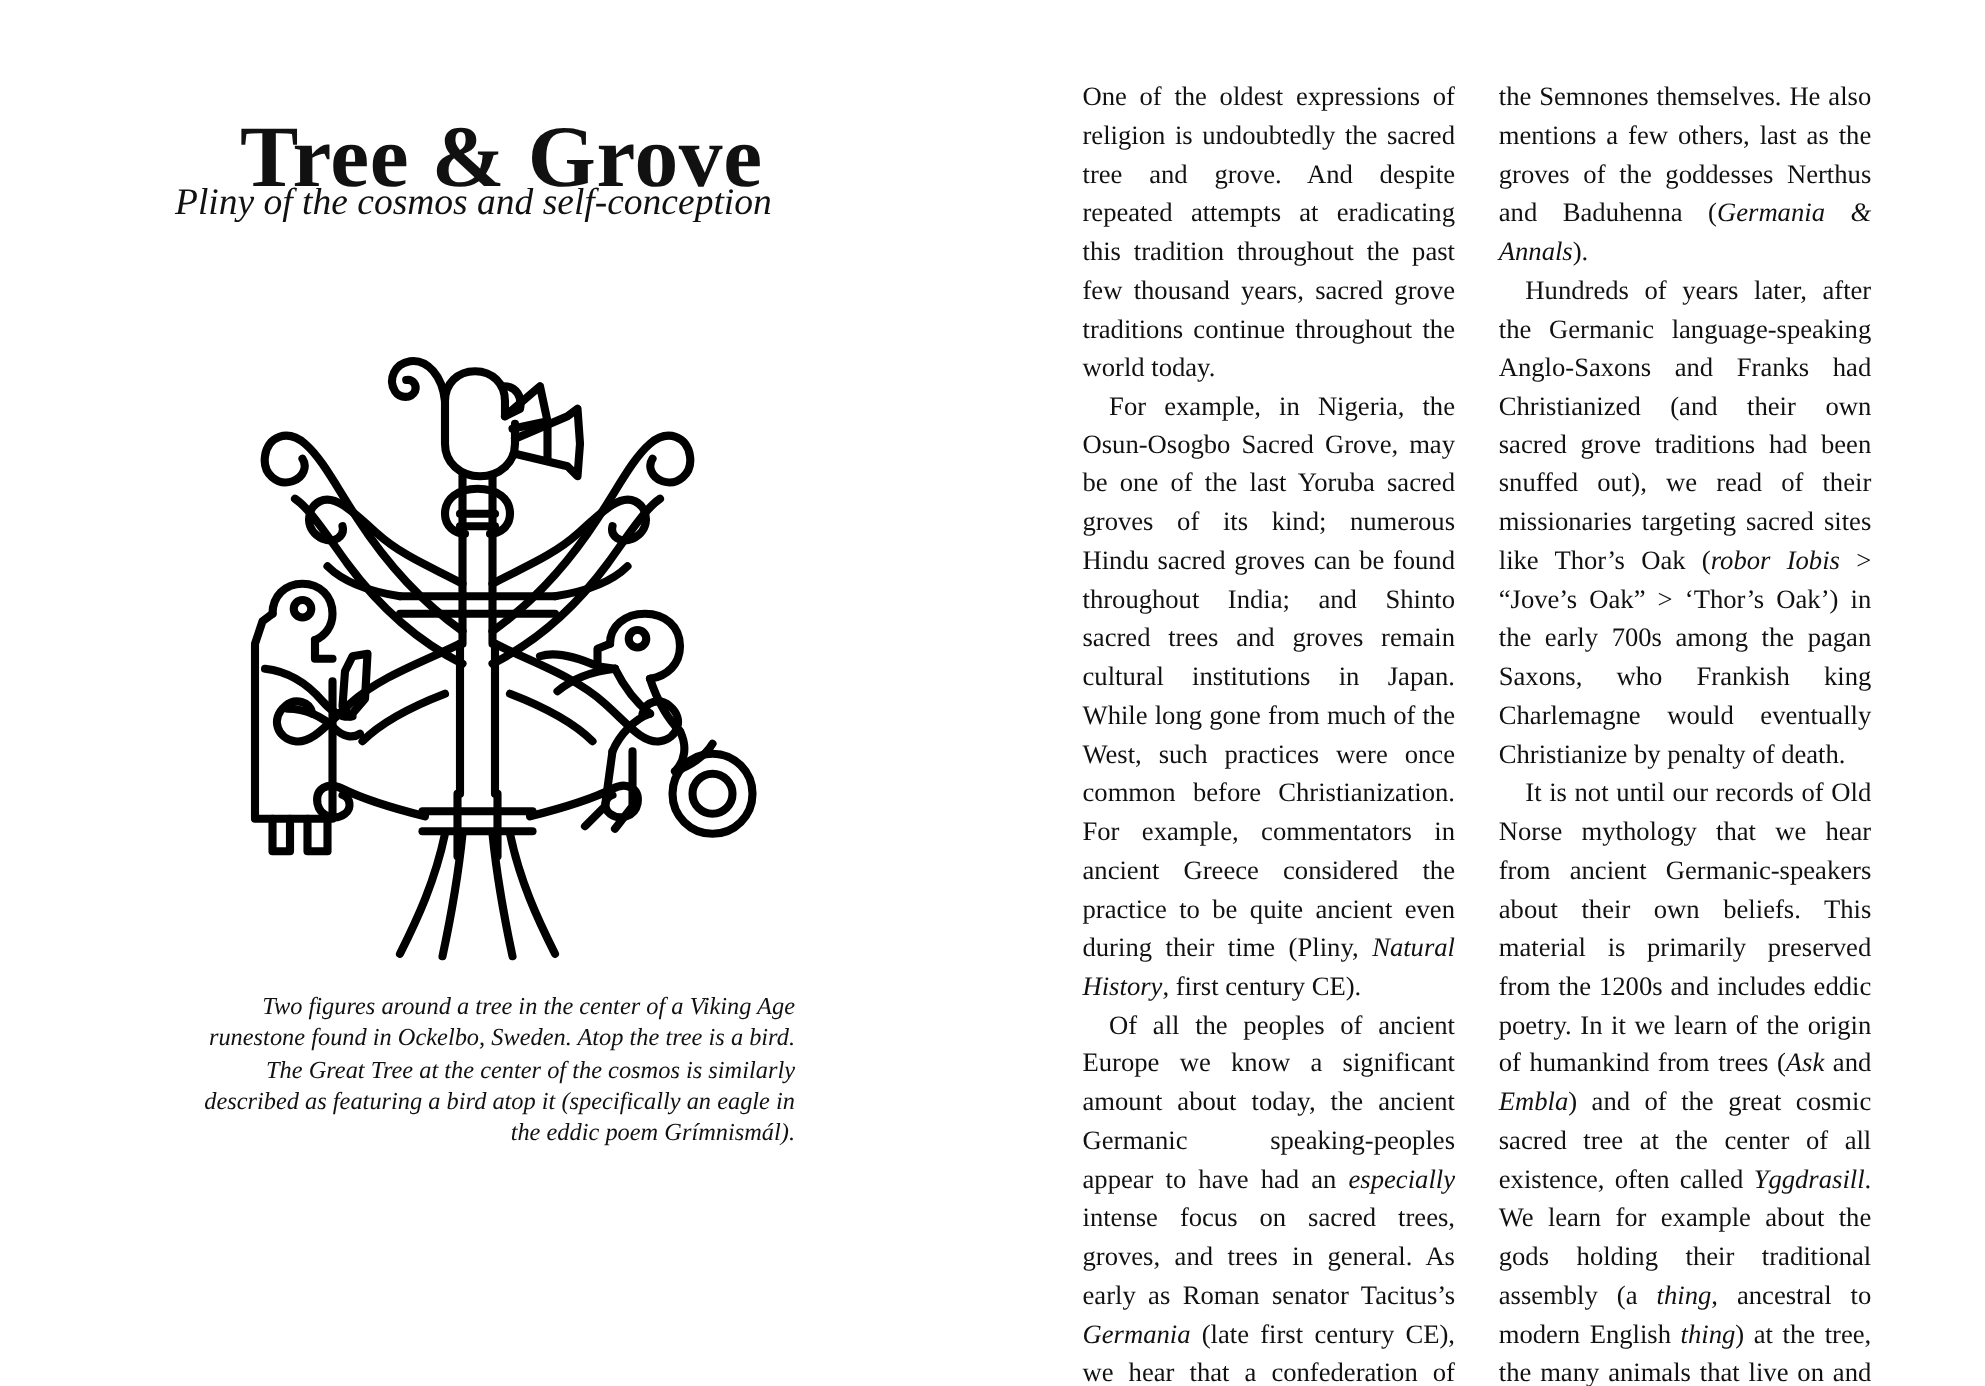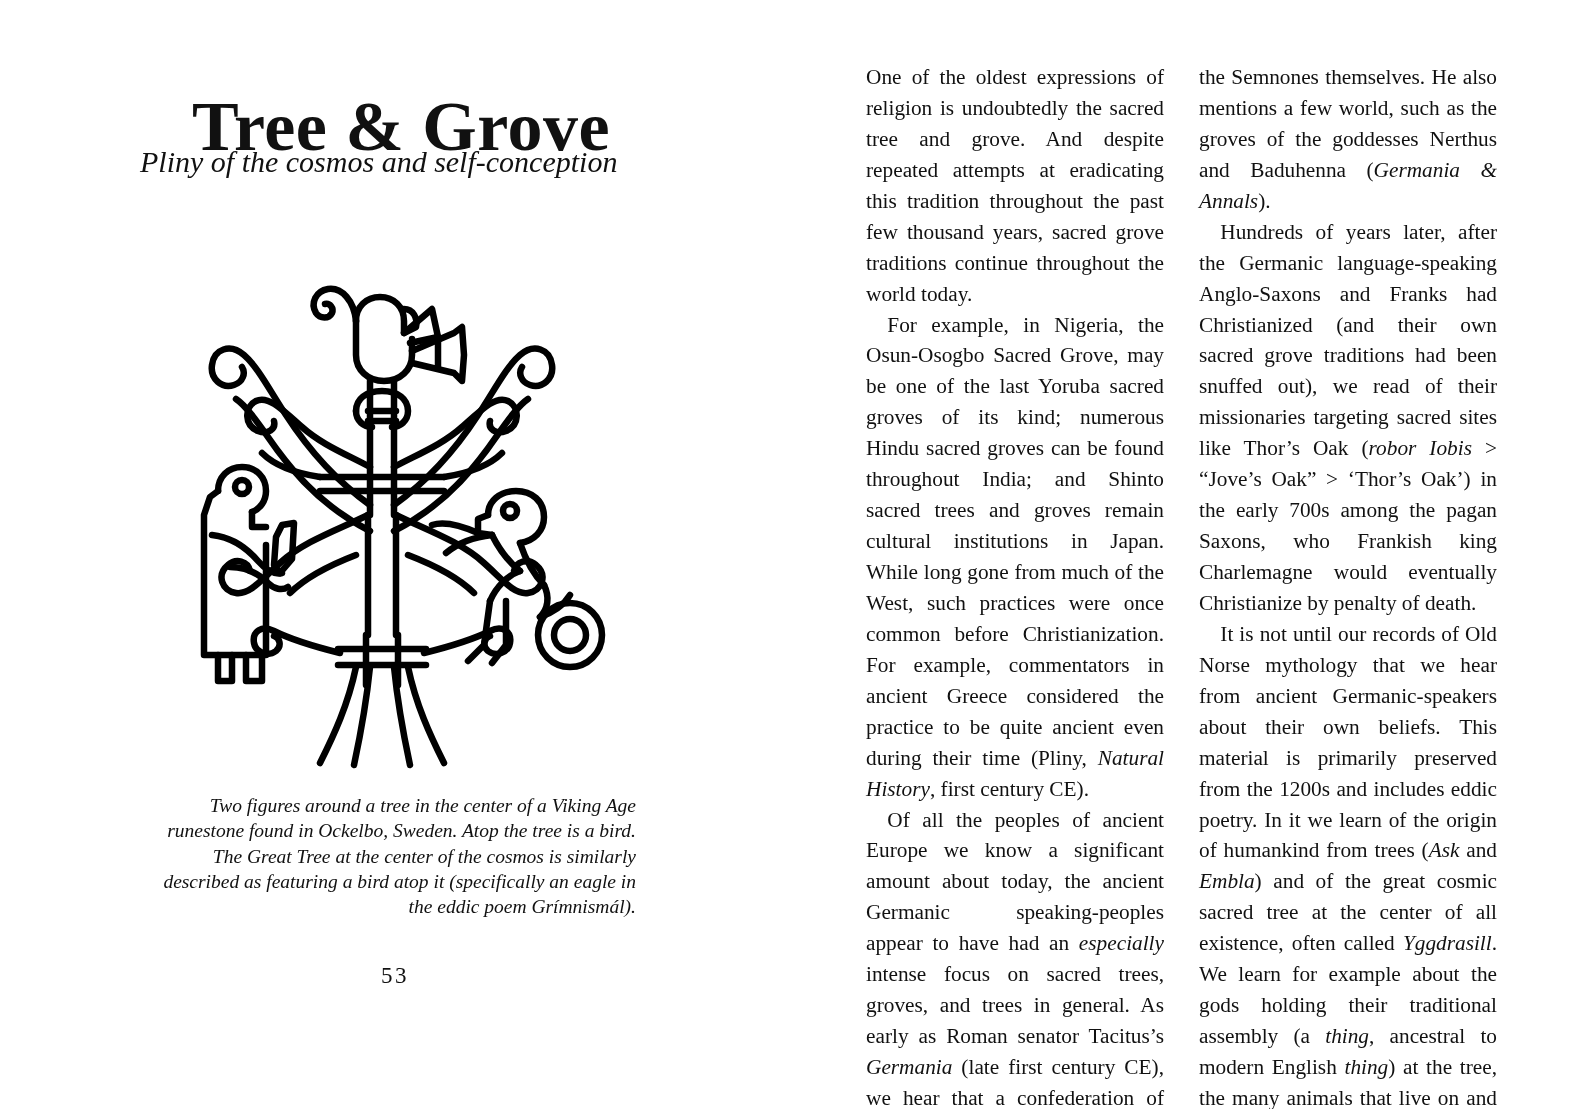--- a/index.html
+++ b/index.html
@@ -306,34 +306,33 @@
         <path d="M370 402 C382 398 394 390 400 380"></path>
 
         <circle cx="400" cy="420" r="32"></circle>
         <circle cx="400" cy="420" r="16"></circle>
       </g>
     </svg>
   </div>
 
   <div id="figure-caption">Two figures around a tree in the center of a Viking Age runestone found in Ockelbo, Sweden. Atop the tree is a bird. The Great Tree at the center of the cosmos is similarly described as featuring a bird atop it (specifically an eagle in the eddic poem Grímnismál).</div>
 
-  <div class="folio" id="folio-left">53</div>
 </div>
 
 <div id="right-page">
   <div id="columns">
 
     <div class="text-column">
       <p><span>One of the oldest expressions of religion is undoubtedly the sacred tree and grove. And despite repeated attempts at eradicating this tradition throughout the past few thousand years, sacred grove traditions continue throughout the world today.</span></p>
       <p><span>For example, in Nigeria, the Osun-Osogbo Sacred Grove, may be one of the last Yoruba sacred groves of its kind; numerous Hindu sacred groves can be found throughout India; and Shinto sacred trees and groves remain cultural institutions in Japan. While long gone from much of the West, such practices were once common before Christianization. For example, commentators in ancient Greece considered the practice to be quite ancient even during their time (Pliny, </span><i>Natural History</i><span>, first century CE).</span></p>
       <p><span>Of all the peoples of ancient Europe we know a significant amount about today, the ancient Germanic speaking-peoples appear to have had an </span><i>especially</i><span> intense focus on sacred trees, groves, and trees in general. As early as Roman senator Tacitus’s </span><i>Germania</i><span> (late first century CE), we hear that a confederation of Germanic-speaking peoples, the Semnones, trace their lineage to a great sacred grove. Tacitus’s ultimate source for this was likely</span></p>
     </div>
 
     <div class="text-column">
-      <p><span>the Semnones themselves. He also mentions a few world, such as the groves of the goddesses Nerthus and Baduhenna (</span><i>Germania &amp; Annals</i><span>).</span></p>
+      <p><span>the Semnones themselves. He also mentions a few others, last as the groves of the goddesses Nerthus and Baduhenna (</span><i>Germania &amp; Annals</i><span>).</span></p>
       <p><span>Hundreds of years later, after the Germanic language-speaking Anglo-Saxons and Franks had Christianized (and their own sacred grove traditions had been snuffed out), we read of their missionaries targeting sacred sites like Thor’s Oak (</span><i>robor Iobis</i><span> &gt; “Jove’s Oak” &gt; ‘Thor’s Oak’) in the early 700s among the pagan Saxons, who Frankish king Charlemagne would eventually Christianize by penalty of death.</span></p>
       <p><span>It is not until our records of Old Norse mythology that we hear from ancient Germanic-speakers about their own beliefs. This material is primarily preserved from the 1200s and includes eddic poetry. In it we learn of the origin of humankind from trees (</span><i>Ask</i><span> and </span><i>Embla</i><span>) and of the great cosmic sacred tree at the center of all existence, often called </span><i>Yggdrasill</i><span>. We learn for example about the gods holding their traditional assembly (a </span><i>thing</i><span>, ancestral to modern English </span><i>thing</i><span>) at the tree, the many animals that live on and around it, and the norns—fate women—who dwell at its base.</span></p>
 
     </div>
   </div>
 
   <div class="folio" id="folio-right">54</div>
 </div>
 
 </body></html>

